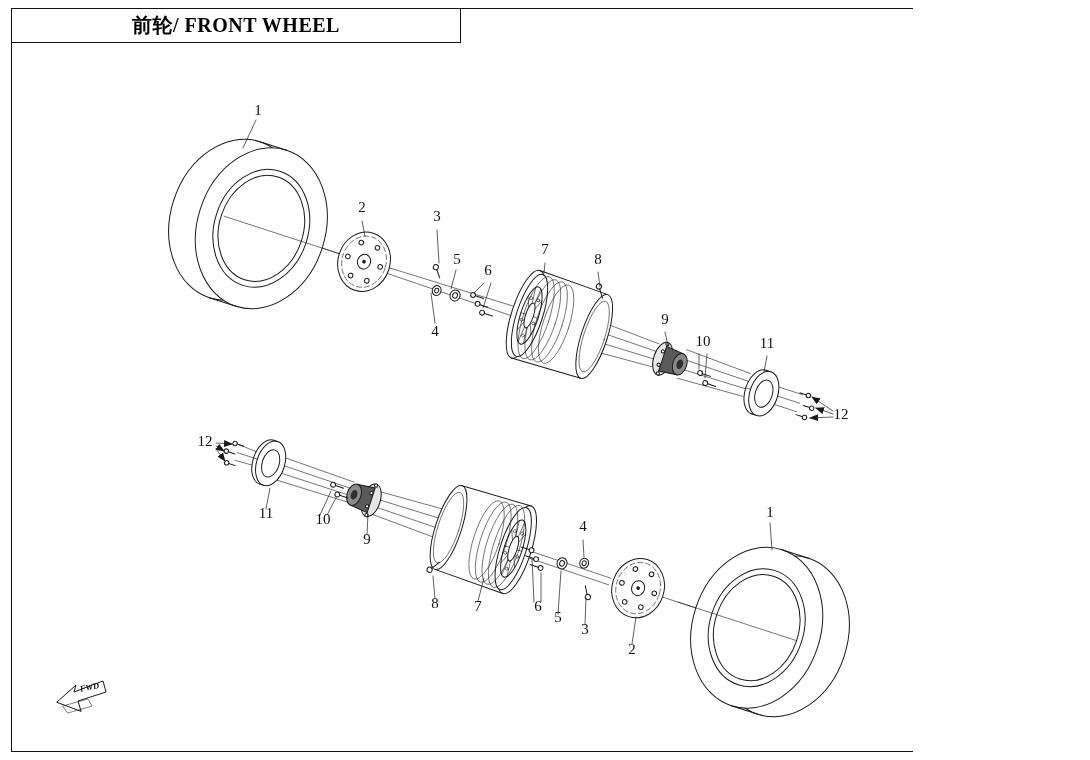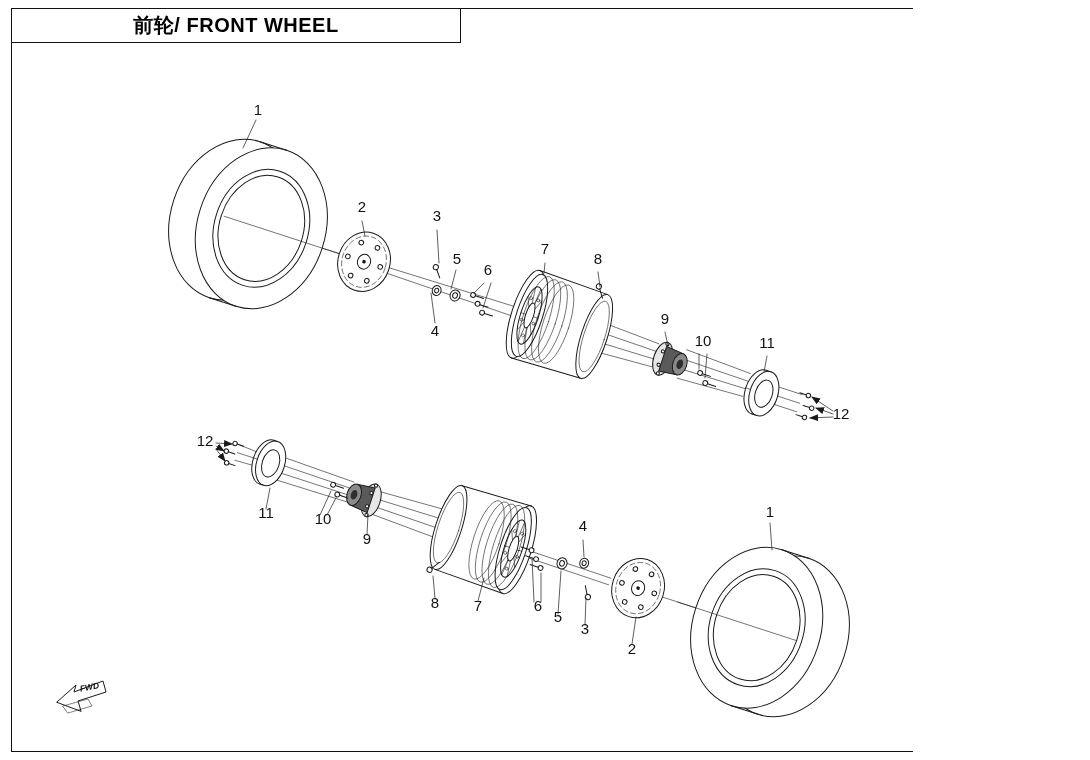--- a/index.html
+++ b/index.html
@@ -1,17 +1,17 @@
 <!DOCTYPE html>
 <html><head>
 <meta charset="utf-8">
 <style>
   html,body{margin:0;padding:0;background:#fff;}
   .page{position:relative;width:913px;height:760px;background:#fff;overflow:hidden;
-        font-family:Liberation Sans, sans-serif;text-align:center;}
+        font-family:Liberation Serif, serif;text-align:center;}
   .frame{position:absolute;left:11px;top:8px;width:1066px;height:744px;
          border:1.5px solid #111;box-sizing:border-box;}
   .title-box{position:absolute;left:11px;top:8px;width:450px;height:35px;
          border:1.5px solid #111;box-sizing:border-box;background:#fff;
          display:flex;align-items:center;justify-content:center;
          font-size:20px;font-weight:700;color:#000;letter-spacing:.5px;}
   svg.diagram{position:absolute;left:0;top:0;}
   .ln{stroke:#1a1a1a;stroke-width:1;fill:none;stroke-linecap:round;stroke-linejoin:round;}
   .fw{stroke:#1a1a1a;stroke-width:1;fill:#fff;stroke-linejoin:round;}
   .thin{stroke:#1a1a1a;stroke-width:.55;fill:none;stroke-linecap:round;}

